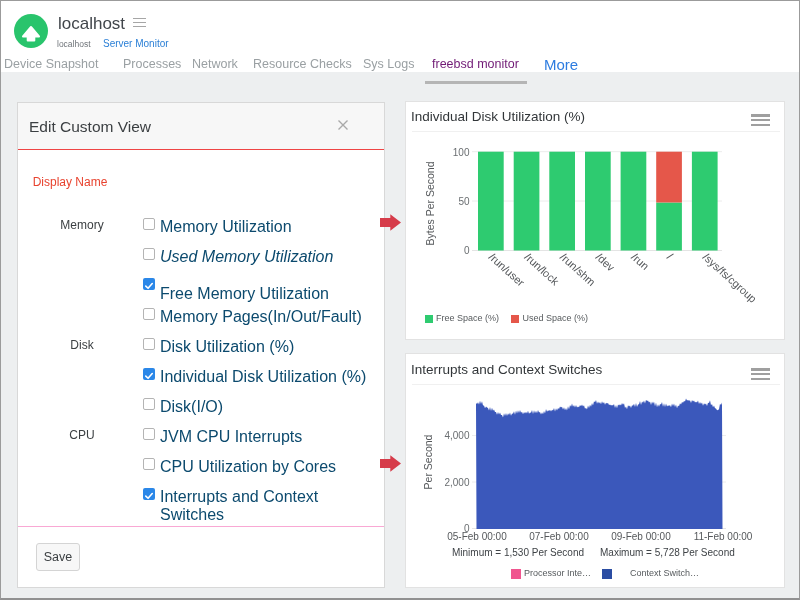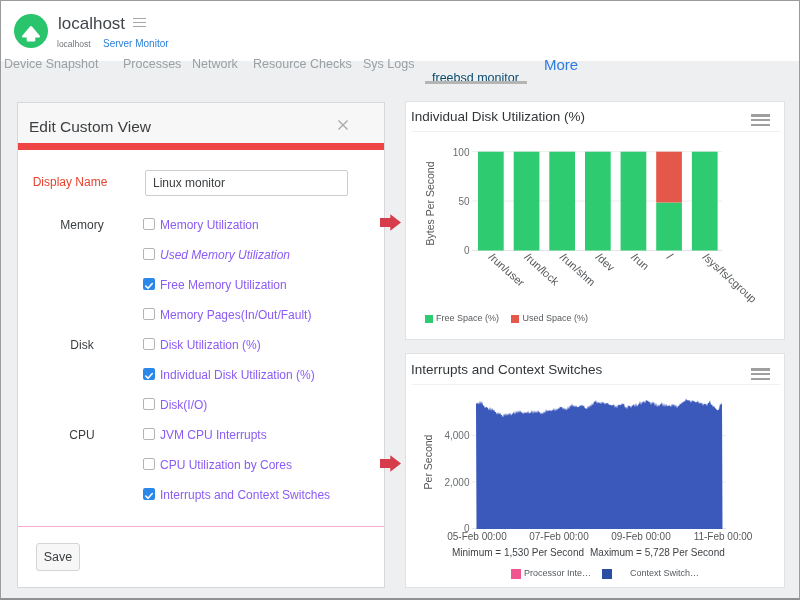--- a/index.html
+++ b/index.html
@@ -1,44 +1,44 @@
 <!DOCTYPE html>
 <html><head>
 <meta charset="utf-8">
 <style>
   * { margin:0; padding:0; box-sizing:border-box; }
   html,body { width:800px; height:600px; overflow:hidden; }
   body { font-family:"Liberation Sans", sans-serif; position:relative; background:#edeff0;
          border:1px solid #9b9b9b; border-bottom:2px solid #919191; }
   .abs { position:absolute; }
   
-  #header { position:absolute; left:0; top:0; width:798px; height:60px; background:#fff; }
+  #header { position:absolute; left:0; top:0; width:798px; height:71px; background:#fff; }
   #hicon { position:absolute; left:13px; top:13px; width:34px; height:34px; border-radius:50%; background:#29c46c; }
   #htitle { position:absolute; left:57px; top:12.5px; font-size:17px; color:#41464b; }
   #hmenu { position:absolute; left:132px; top:16.5px; width:12.5px; height:11px; }
   #hmenu div { height:1.7px; background:#a6a6a6; margin-bottom:2.4px; }
   #hsub1 { position:absolute; left:56px; top:38px; font-size:8.5px; color:#6f7479; }
   #hsub2 { position:absolute; left:102px; top:37px; font-size:10px; color:#2a7fd6; }
   
   .nav { position:absolute; top:56px; font-size:12.5px; color:#9aa0a3; }
-  #tab { position:absolute; left:431px; top:70px; font-size:12.5px; color:#0c4a6e; }
+  #tab { position:absolute; left:431px; top:56px; font-size:12.5px; color:#701a75; }
   #tabline { position:absolute; left:424px; top:80px; width:102px; height:3px; background:#b5b5b5; }
   #more { position:absolute; left:543px; top:55px; font-size:15px; color:#2d7ce0; }
   
   #panel { position:absolute; left:16px; top:101px; width:368px; height:486px; background:#fff; border:1px solid #d8d8d8; }
-  #phead { position:absolute; left:0; top:0; width:366px; height:47px; background:#f7f7f7; border-bottom:7px solid #ef4444; }
+  #phead { position:absolute; left:0; top:0; width:366px; height:47px; background:#f7f7f7; border-bottom:1px solid #ef4444; }
   #ptitle { position:absolute; left:11px; top:15px; font-size:15.5px; color:#3b3f42; }
   #pclose { position:absolute; left:319px; top:14px; }
   .rlabel { position:absolute; font-size:12px; color:#3c4043; text-align:center; width:100px; }
   #dname2 { position:absolute; left:2px; top:72px; color:#e8432f; }
   #dinput { position:absolute; left:127px; top:67px; width:203px; height:26px; border:1px solid #ccc; border-radius:2px;
             font-size:12px; color:#3c4043; padding-left:7px; line-height:24px; font-family:"Liberation Sans",sans-serif; }
   .cb { position:absolute; left:125px; width:12px; height:12px; border:1px solid #b4b4b4; border-radius:2px; background:#fff; }
   .cbc { position:absolute; left:125px; width:12px; height:12px; border-radius:2px; background:#2b87e8; }
-  .clabel { position:absolute; left:142px; font-size:12px; color:#8b5cf6; }
+  .clabel { position:absolute; left:142px; font-size:16px; color:#0c4a6e; }
   #pfoot { position:absolute; left:0; top:423px; width:366px; height:58px; border-top:1px solid #f9a8d4; }
   #save { position:absolute; left:18px; top:16px; width:44px; height:28px; background:#f7f7f7; border:1px solid #d4d4d4;
           border-radius:3px; font-size:12.5px; color:#3c4043; text-align:center; line-height:26px; }
   
   .card { position:absolute; left:404px; width:380px; background:#fff; border:1px solid #e2e2e2; }
   .ctitle { position:absolute; left:5px; font-size:13.5px; color:#323639; }
   .cmenu { position:absolute; left:345px; width:19px; }
   .cmenu div { height:2.6px; background:#9f9f9f; margin-bottom:2.2px; }
   .csep { position:absolute; left:6px; width:368px; height:1px; background:#f0f0f0; }
   #card1 { top:100px; height:239px; }
@@ -75,31 +75,30 @@
   </div>
 
   <div id="panel">
     <div id="phead">
       <div id="ptitle">Edit Custom View</div>
       <div id="pclose"><svg width="12" height="12" viewBox="0 0 12 12">
           <path d="M1.5 1.5 L10.5 10.5 M10.5 1.5 L1.5 10.5" stroke="#a9a9a9" stroke-width="1.4"></path>
         </svg></div>
     </div>
     <div class="rlabel" id="dname2">Display Name</div>
-    <div id="dinput">Linux monitor</div>
 
     <div class="rlabel" style="left:14px; top:115px;">Memory</div>
     <div class="cb" style="top:115px;"></div>
     <div class="clabel" style="top:115px;">Memory Utilization</div>
     <div class="cb" style="top:145px;"></div>
     <div class="clabel" style="top:145px;font-style:italic;">Used Memory Utilization</div>
     <div class="cbc" style="top:175px;"><svg width="12" height="12" viewBox="0 0 13 13">
         <path d="M3 6.6 L5.5 9 L10 3.8" stroke="#fff" stroke-width="1.7" fill="none" stroke-linecap="round" stroke-linejoin="round"></path>
       </svg></div>
-    <div class="clabel" style="top:175px;text-align:center;">Free Memory Utilization</div>
+    <div class="clabel" style="top:182px;text-align:center;">Free Memory Utilization</div>
     <div class="cb" style="top:205px;"></div>
     <div class="clabel" style="top:205px;">Memory Pages(In/Out/Fault)</div>
     <div class="rlabel" style="left:14px; top:235px;">Disk</div>
     <div class="cb" style="top:235px;"></div>
     <div class="clabel" style="top:235px;">Disk Utilization (%)</div>
     <div class="cbc" style="top:265px;"><svg width="12" height="12" viewBox="0 0 13 13">
         <path d="M3 6.6 L5.5 9 L10 3.8" stroke="#fff" stroke-width="1.7" fill="none" stroke-linecap="round" stroke-linejoin="round"></path>
       </svg></div>
     <div class="clabel" style="top:265px;">Individual Disk Utilization (%)</div>
     <div class="cb" style="top:295px;"></div>
@@ -183,21 +182,21 @@
       </g>
       <text x="25.5" y="108" font-size="10.5" fill="#55585b" text-anchor="middle" transform="rotate(-90 25.5 108)" font-family="Liberation Sans">Per Second</text>
       <g font-size="10" fill="#55585b" text-anchor="middle" font-family="Liberation Sans">
         <text x="71" y="186">05-Feb 00:00</text>
         <text x="153" y="186">07-Feb 00:00</text>
         <text x="235" y="186">09-Feb 00:00</text>
         <text x="317" y="186">11-Feb 00:00</text>
       </g>
     </svg>
     <div class="abs" style="left:46px; top:193px; font-size:10px; color:#3f4347;">Minimum = 1,530 Per Second</div>
-    <div class="abs" style="left:184px; top:193px; font-size:10px; color:#3f4347;">Maximum = 5,728 Per Second</div>
+    <div class="abs" style="left:194px; top:193px; font-size:10px; color:#3f4347;">Maximum = 5,728 Per Second</div>
     <div class="sq" style="left:104.8px; top:215px; background:#f0558f;"></div>
     <div class="leg" style="left:118px; top:214px;">Processor Inte…</div>
     <div class="sq" style="left:196px; top:215px; background:#2b4da3;"></div>
     <div class="leg" style="left:224px; top:214px;">Context Switch…</div>
   </div>
 
   <svg class="arrow" style="top:213px;" viewBox="0 0 21 17">
     <path d="M0 3.9 H10.3 V0.2 L21 8.5 L10.3 16.8 V13.1 H0 Z" fill="#d63c4a"></path>
   </svg>
   <svg class="arrow" style="top:454px;" viewBox="0 0 21 17">

